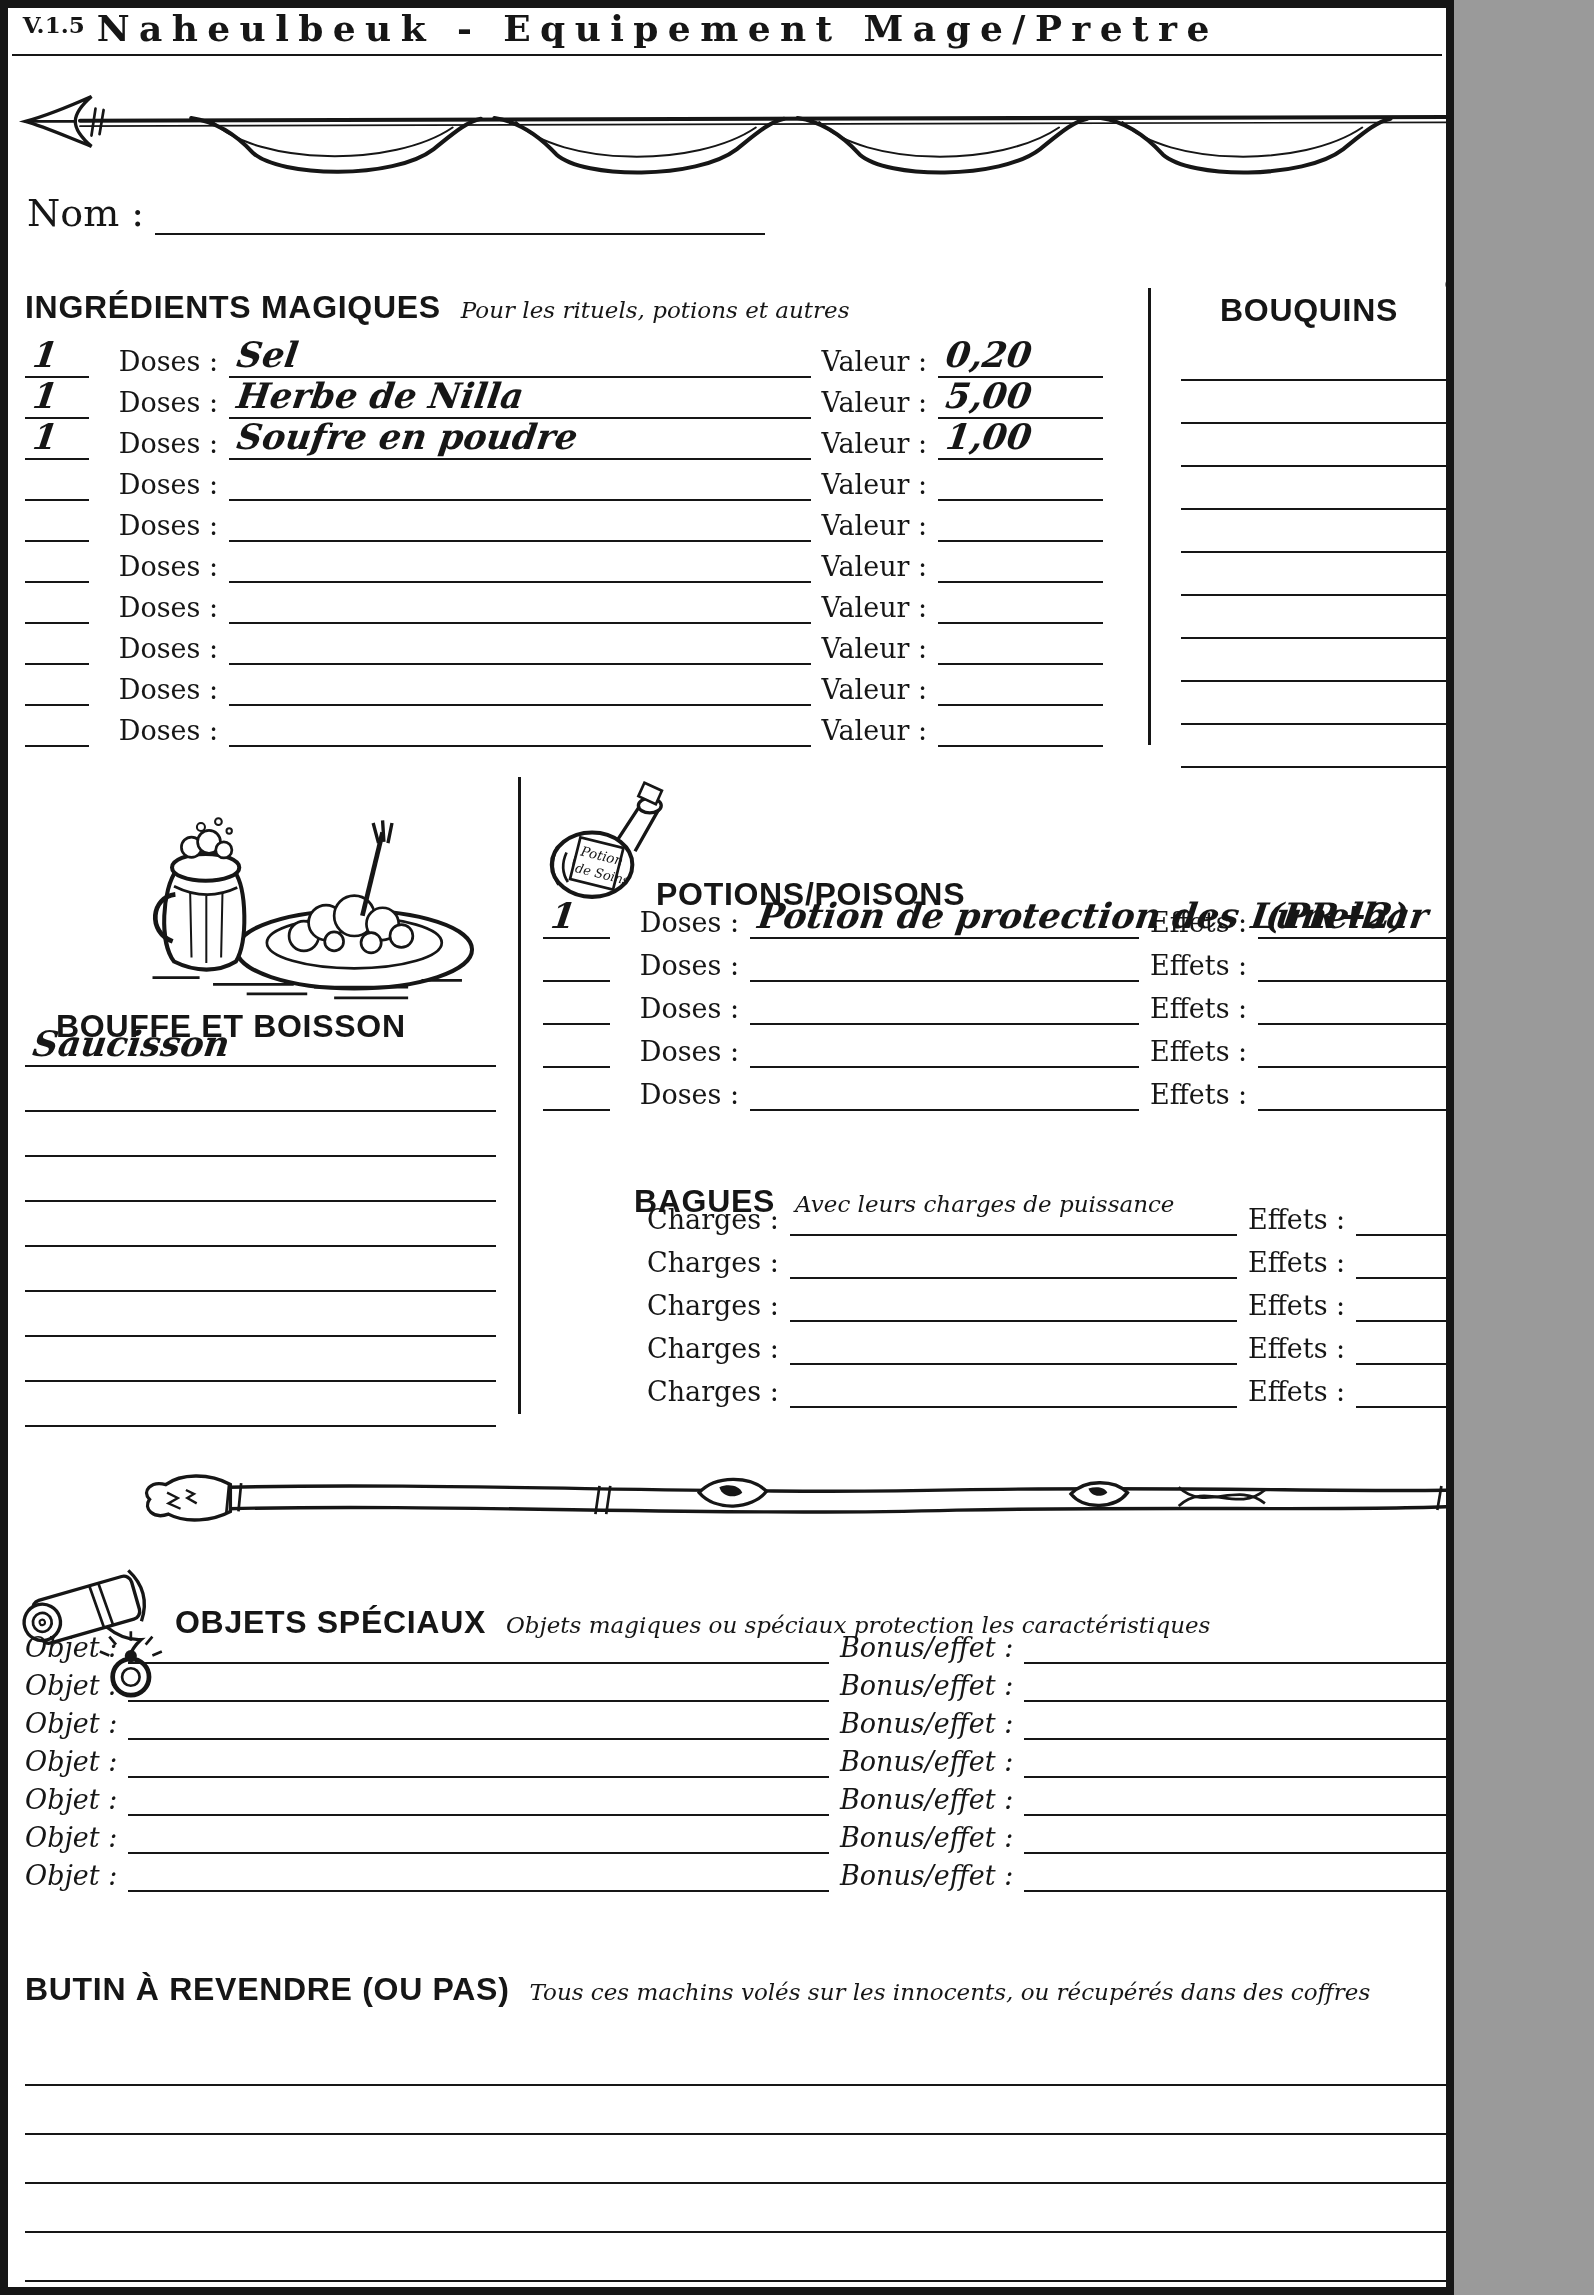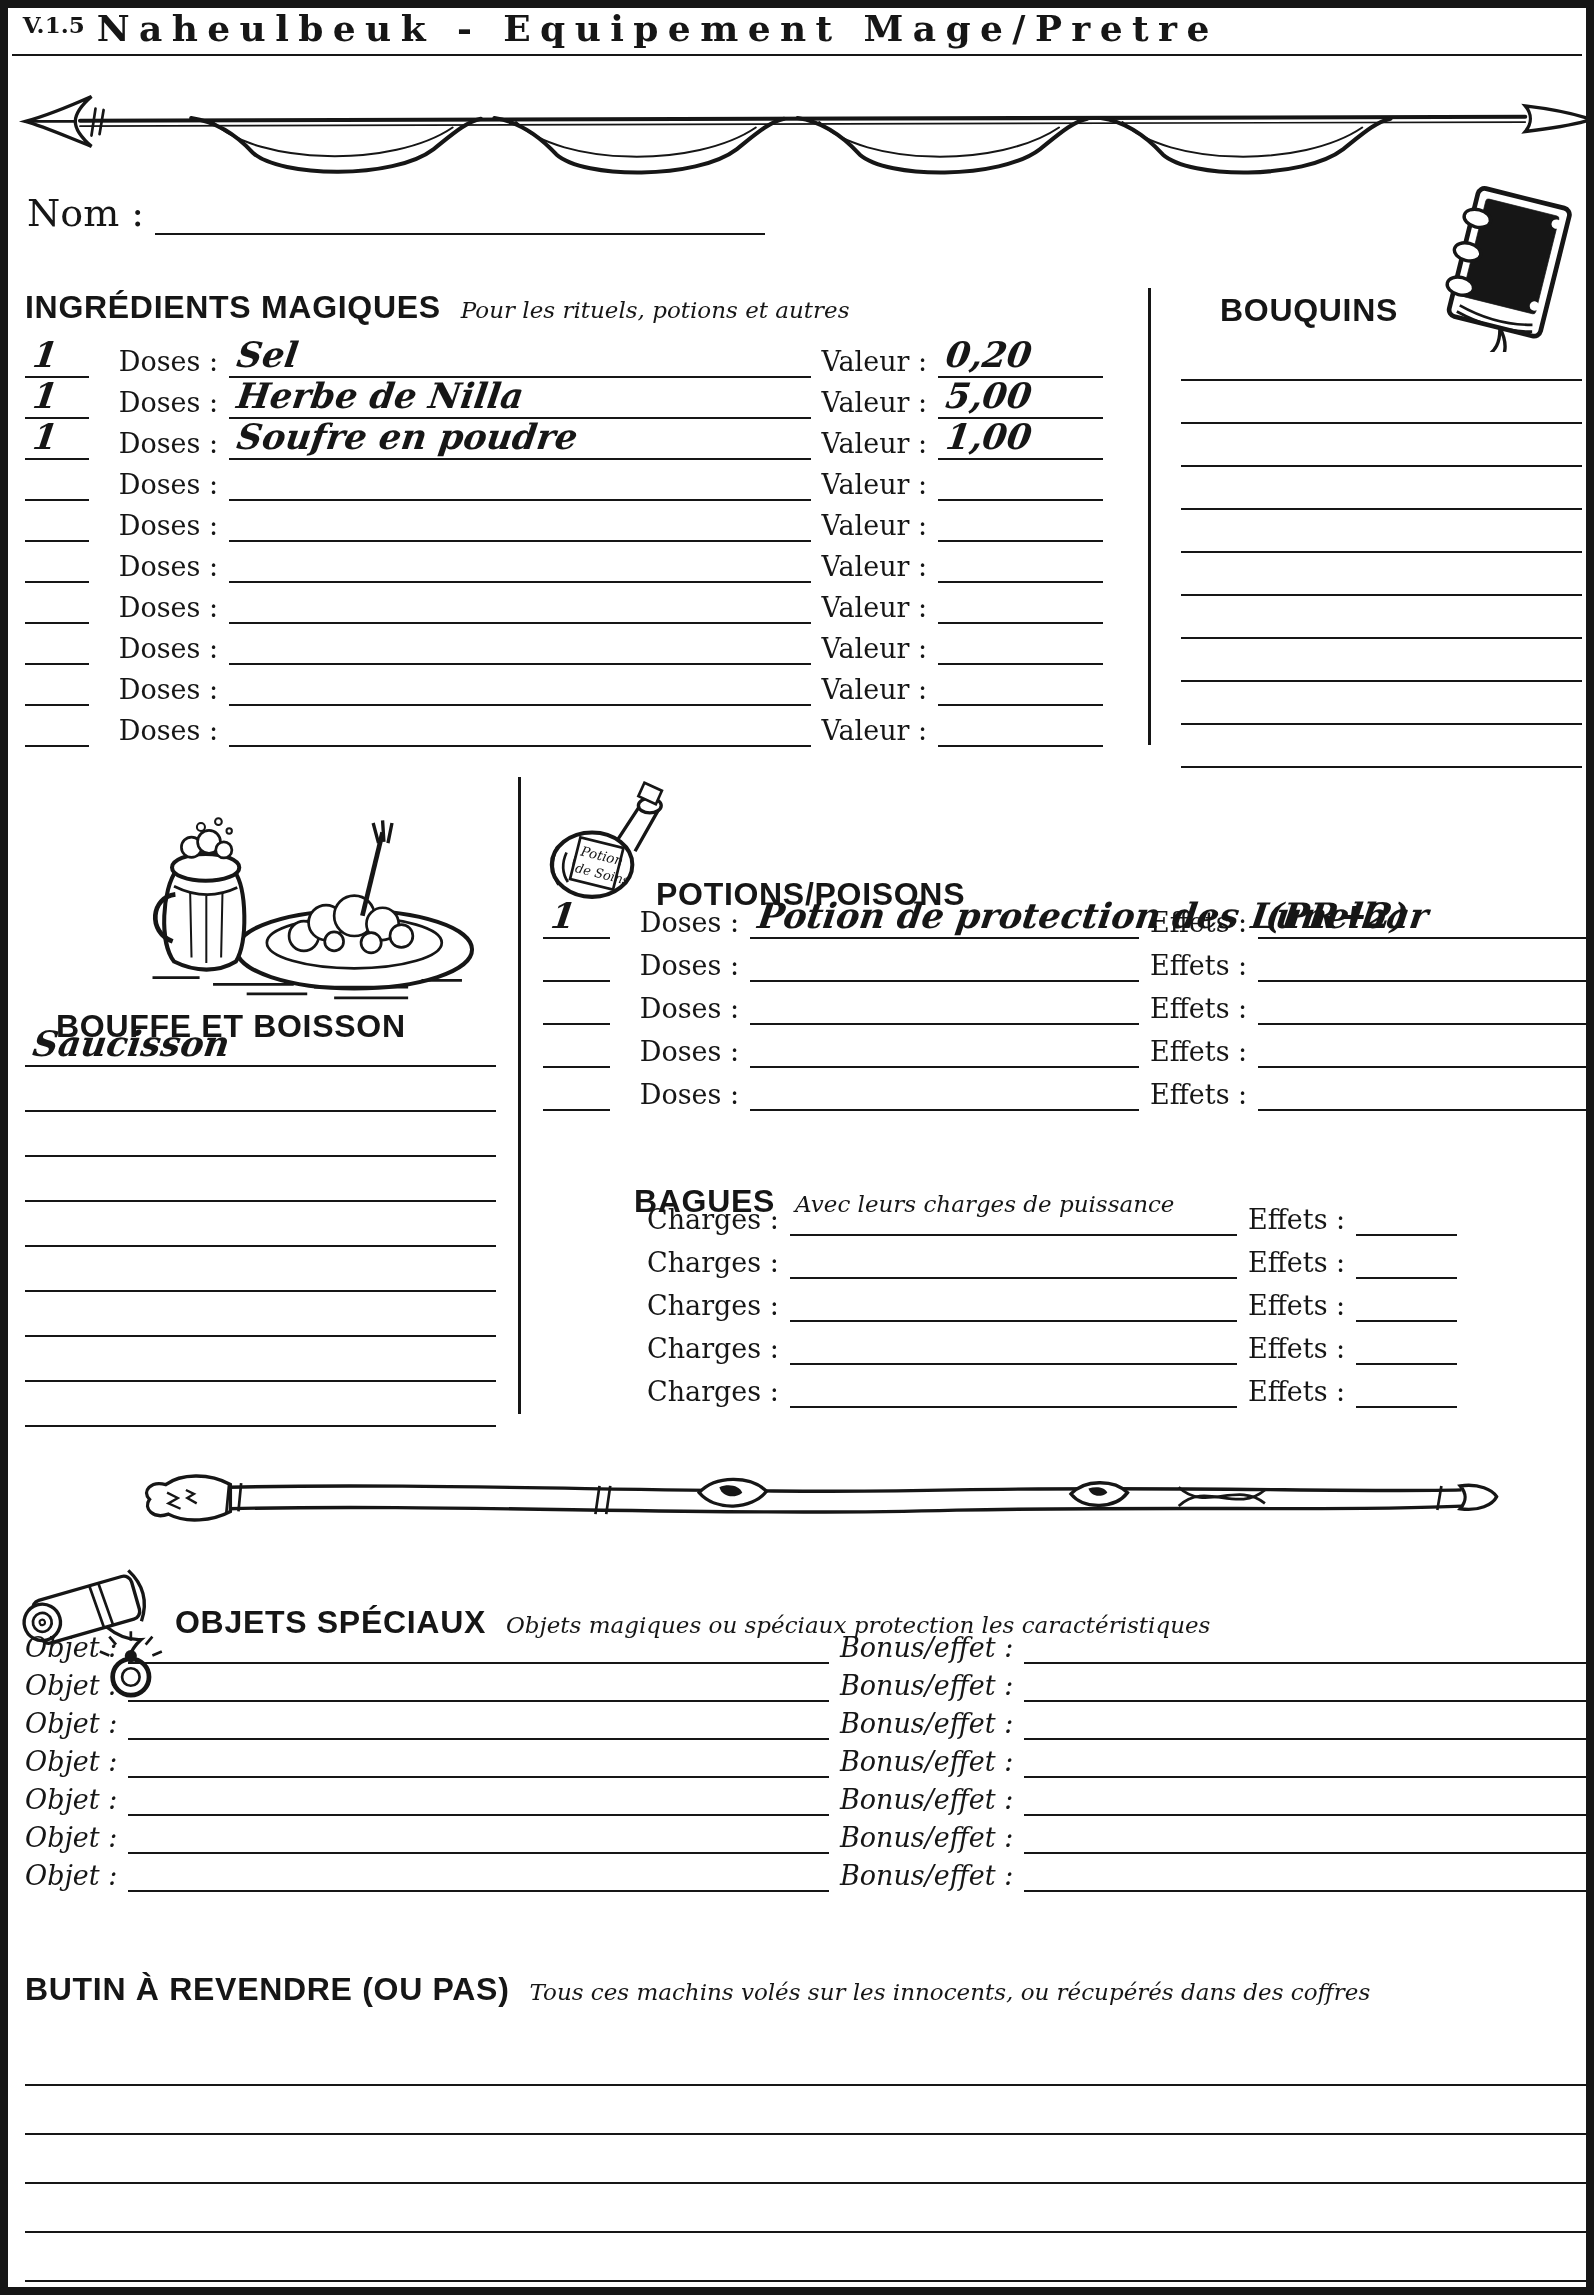--- a/index.html
+++ b/index.html
@@ -1,16 +1,16 @@
 <!DOCTYPE html>
 <html style="font-size:10.8px"><head>
 <meta charset="utf-8">
 <style>
   html,body{margin:0;padding:0;background:#9a9a9a;}
-  .page{position:relative;width:1594px;height:2295px;background:#fff;border:8px solid #161616;
+  .page{position:relative;width:1454px;height:2295px;background:#fff;border:8px solid #161616;
         box-sizing:border-box;font-family:"DejaVu Serif",serif;color:#161616;overflow:hidden;}
   .abs{position:absolute;}
   
   .titleband{top:2.7px;left:4px;right:4px;height:42px;border-bottom:2.7px solid #161616;
              display:flex;align-items:flex-start;gap:12px;padding:1.3px 0 0 10.8px;}
   .version{font-size:23px;font-weight:bold;line-height:1;padding-top:1.3px;}
   .apptitle{font-size:36px;font-weight:bold;line-height:0.92;letter-spacing:9.4px;white-space:nowrap;
             font-family:"DejaVu Serif",serif;}
   
   .h1{font-family:"Liberation Sans",sans-serif;font-weight:800;font-size:32px;line-height:1;

